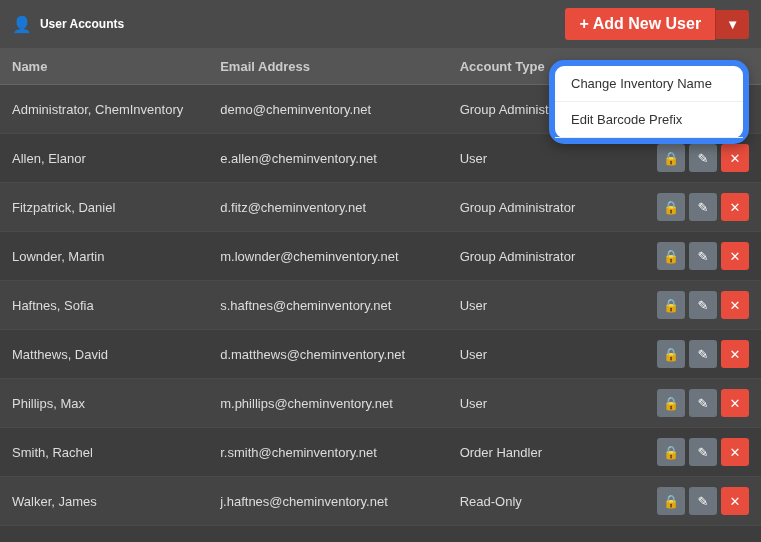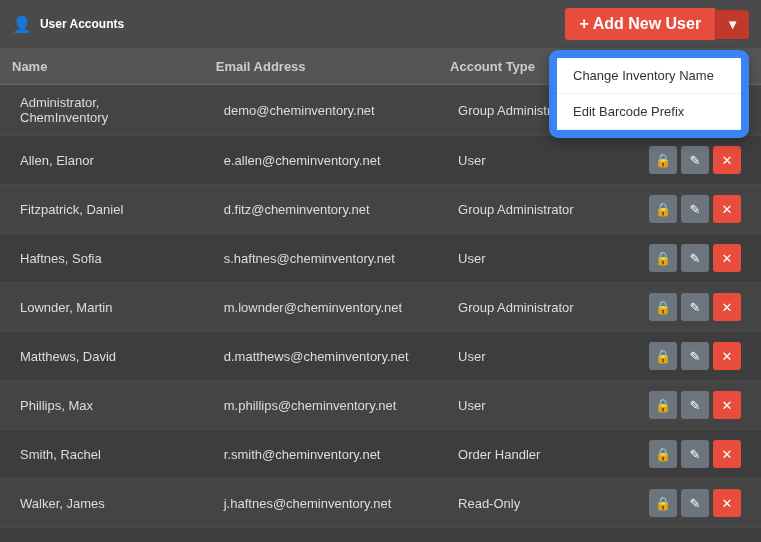--- a/index.html
+++ b/index.html
@@ -67,26 +67,26 @@
       font-size: 13px;
       cursor: pointer;
       border-radius: 0 3px 3px 0;
       border-left: 1px solid #a93226;
     }
     .dropdown-menu {
       position: absolute;
       top: 100%;
       right: 0;
       background: #fff;
-      border: 8px solid #3b82f6;
-      border-radius: 9px;
+      border: 6px solid #3b82f6;
+      border-radius: 15px;
       min-width: 200px;
       z-index: 100;
       box-shadow: 0 4px 12px rgba(0,0,0,0.3);
-      margin-top: 10px;
+      margin-top: 20px;
     }
     .dropdown-item {
       padding: 10px 16px;
       color: #333;
       cursor: pointer;
       display: flex;
       align-items: center;
       justify-content: space-between;
       font-size: 13px;
     }
@@ -119,21 +119,21 @@
     tbody tr {
       border-bottom: 1px solid #4a4a4a;
     }
     tbody tr:nth-child(odd) {
       background: #444;
     }
     tbody tr:nth-child(even) {
       background: #3d3d3d;
     }
     tbody td {
-      padding: 10px 20px;
+      padding: 10px 12px;
       color: #ddd;
       font-size: 13px;
     }
     .actions {
       display: flex;
       gap: 4px;
       align-items: center;
       justify-content: flex-end;
     }
     .btn-action {
@@ -230,35 +230,35 @@
             <td>Group Administrator</td>
             <td>
               <div class="actions">
                 <button class="btn-action btn-lock">🔒</button>
                 <button class="btn-action btn-edit">✎</button>
                 <button class="btn-action btn-delete">✕</button>
               </div>
             </td>
           </tr>
           <tr>
+            <td>Lownder, Martin</td>
+            <td>m.lownder@cheminventory.net</td>
+            <td>Group Administrator</td>
+            <td>
+              <div class="actions">
+                <button class="btn-action btn-lock">🔒</button>
+                <button class="btn-action btn-edit">✎</button>
+                <button class="btn-action btn-delete">✕</button>
+              </div>
+            </td>
+          </tr>
+          <tr>
             <td>Haftnes, Sofia</td>
             <td>s.haftnes@cheminventory.net</td>
             <td>User</td>
-            <td>
-              <div class="actions">
-                <button class="btn-action btn-lock">🔒</button>
-                <button class="btn-action btn-edit">✎</button>
-                <button class="btn-action btn-delete">✕</button>
-              </div>
-            </td>
-          </tr>
-          <tr>
-            <td>Lownder, Martin</td>
-            <td>m.lownder@cheminventory.net</td>
-            <td>Group Administrator</td>
             <td>
               <div class="actions">
                 <button class="btn-action btn-lock">🔒</button>
                 <button class="btn-action btn-edit">✎</button>
                 <button class="btn-action btn-delete">✕</button>
               </div>
             </td>
           </tr>
           <tr>
             <td>Matthews, David</td>

